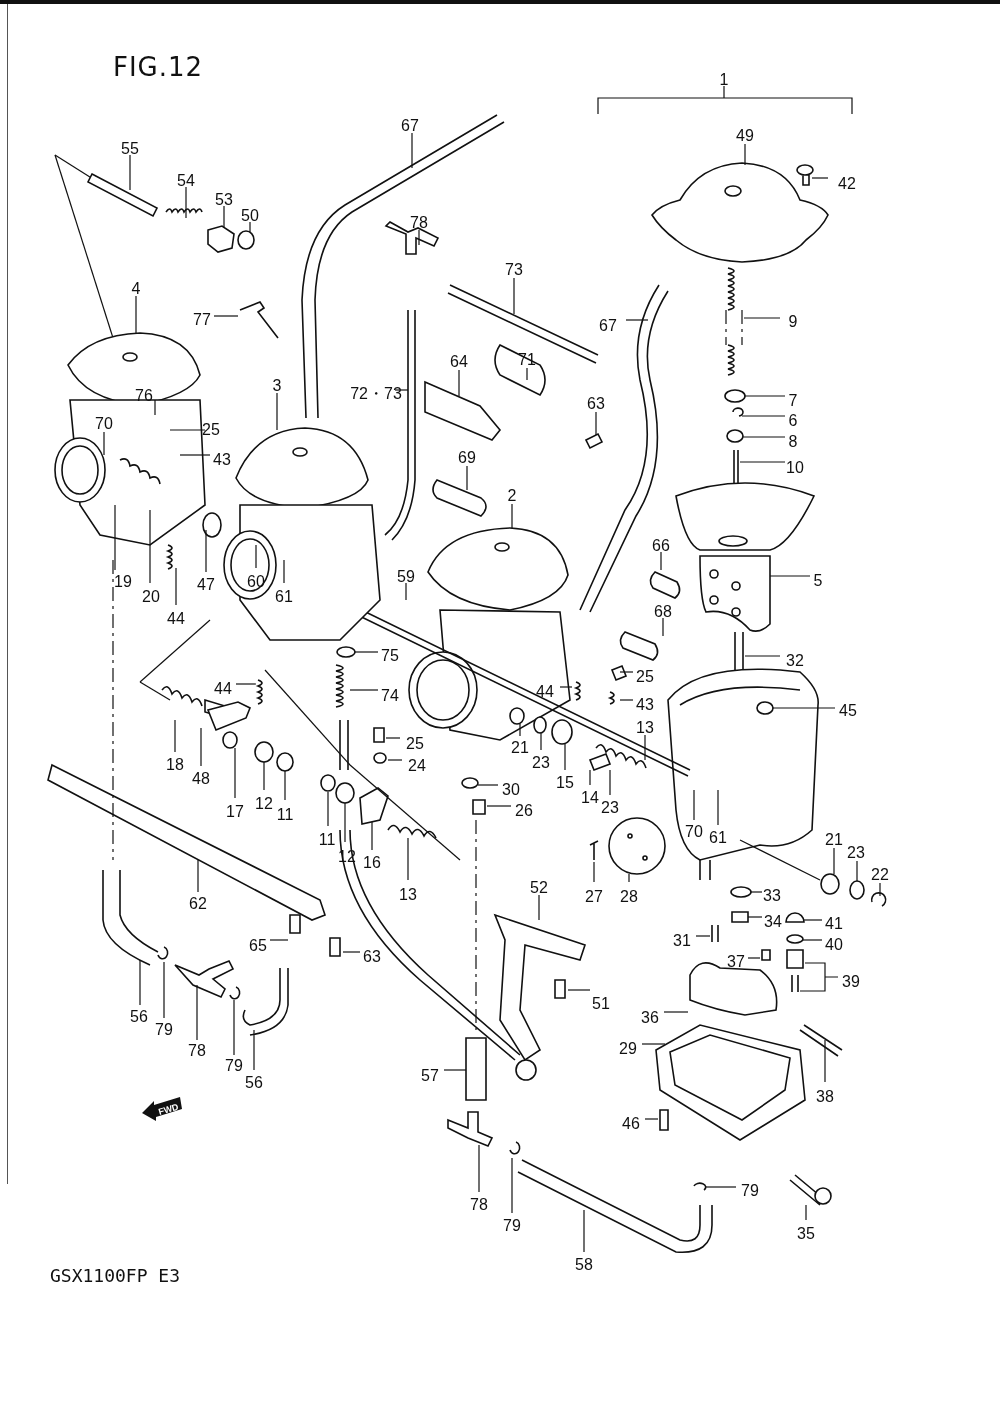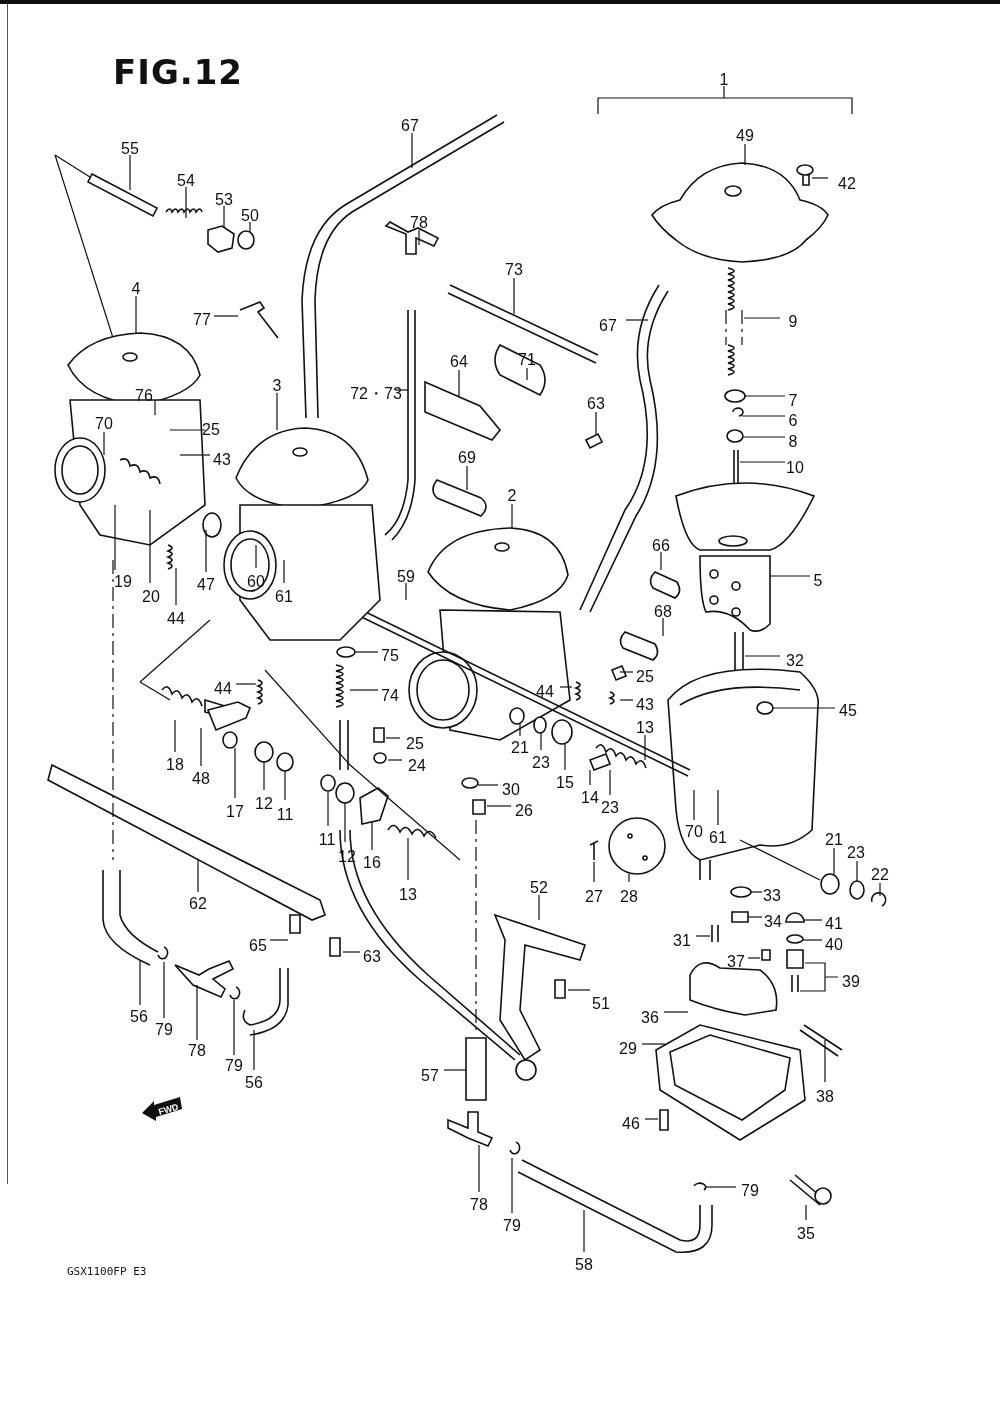--- a/index.html
+++ b/index.html
@@ -1,20 +1,20 @@
 <!DOCTYPE html>
 <html><head>
   <meta charset="utf-8">
   <style>
     html, body { margin: 0; padding: 0; background: #ffffff; }
     body { width: 1000px; height: 1417px; position: relative; overflow: hidden; font-family: "Liberation Sans", sans-serif; }
     .topbar { position: absolute; left: 0; top: 0; width: 1000px; height: 4px; background: #111; }
     .leftrule { position: absolute; left: 7px; top: 4px; width: 1px; height: 1180px; background: #555; }
-    .title { position: absolute; left: 113px; top: 52px; font-size: 34px; font-weight: bold; color: #111; letter-spacing: 1px; font-family: "DejaVu Sans", sans-serif; }
-    .footer { position: absolute; left: 67px; top: 1265px; font-size: 11px; color: #111; font-family: "DejaVu Sans Mono", monospace; }
+    .title { position: absolute; left: 113px; top: 52px; font-size: 26px; font-weight: normal; color: #111; letter-spacing: 1px; font-family: "DejaVu Sans", sans-serif; }
+    .footer { position: absolute; left: 50px; top: 1265px; font-size: 18px; color: #111; font-family: "DejaVu Sans Mono", monospace; }
     svg#diagram { position: absolute; left: 0; top: 0; }
     svg#diagram .part { fill: none; stroke: #111; stroke-width: 1.6; }
     svg#diagram .partfill { fill: #fff; stroke: #111; stroke-width: 1.6; }
     svg#diagram .leader { stroke: #111; stroke-width: 1.2; fill: none; }
     svg#diagram .dash { stroke: #111; stroke-width: 1.2; fill: none; stroke-dasharray: 14 5 3 5; }
     svg#diagram text.callout { font-family: "Liberation Sans", sans-serif; font-size: 16px; fill: #111; }
     .fwd { position: absolute; left: 140px; top: 1097px; width: 44px; height: 24px; }
   </style>
 </head>
 <body>

